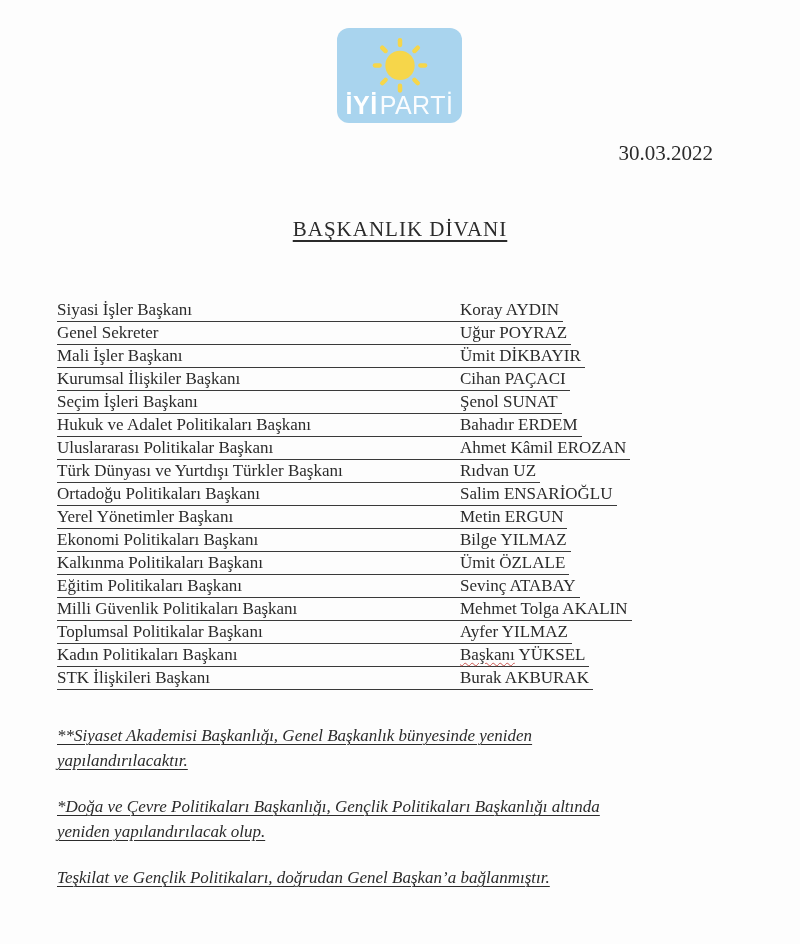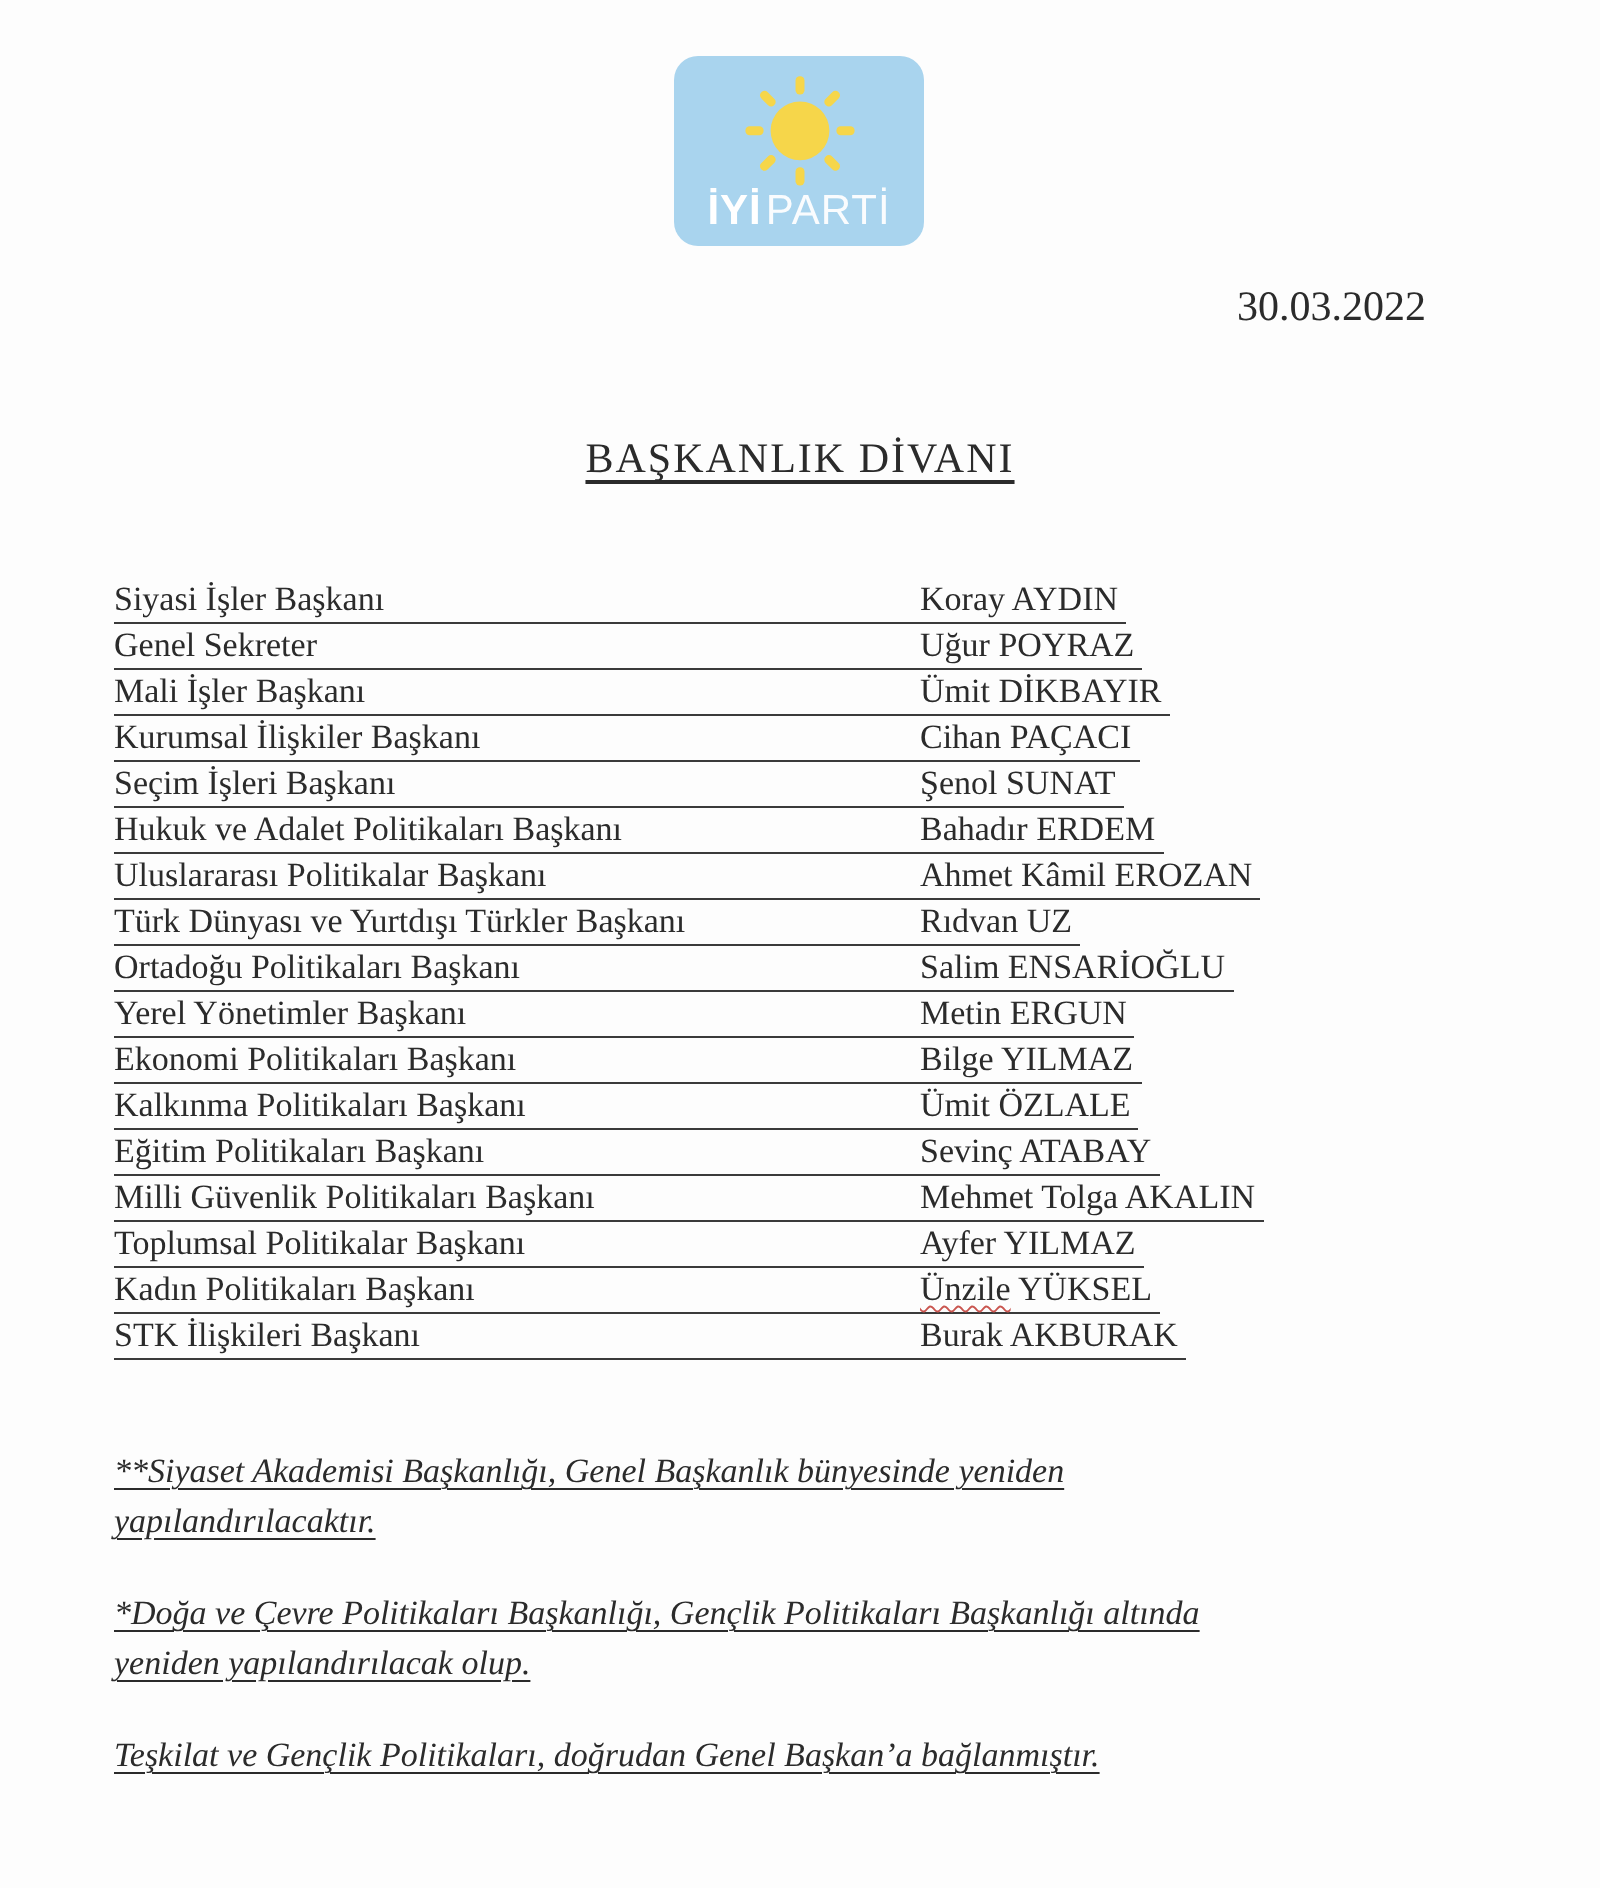--- a/index.html
+++ b/index.html
@@ -20,21 +20,21 @@
   .logo {
     position:absolute; left:337px; top:28px;
     width:125px; height:95px;
     background:#a9d4ee;
     border-radius:12px;
     display:flex; flex-direction:column; align-items:center;
   }
   .sun-svg { margin-top:1px; width:74px; height:70px; }
   .logo-text {
     font-family:"Liberation Sans", sans-serif;
-    color:#ffffff; font-size:21px; line-height:21px;
+    color:#ffffff; font-size:25px; line-height:21px;
     letter-spacing:0.5px;
     margin-top:-4px;
     display:flex; align-items:baseline;
   }
   .logo-iyi { font-weight:700; }
   .logo-parti { font-weight:400; margin-left:2px; opacity:0.95; }
 
   
   .date {
     position:absolute; top:141px; right:87px;
@@ -43,21 +43,21 @@
   .title {
     position:absolute; top:217px; left:0; width:100%;
     margin:0; text-align:center;
     font-size:21px; font-weight:400; letter-spacing:1px;
     text-decoration:underline;
     text-decoration-thickness:1.5px;
     text-underline-offset:4px;
   }
 
   
-  .rows { position:absolute; left:57px; top:289px; }
+  .rows { position:absolute; left:57px; top:299px; }
   .row-line { height:23px; }
   .row {
     display:inline-flex; align-items:flex-end;
     height:23px; box-sizing:border-box;
     border-bottom:1.5px solid #3a3a3a;
     padding-bottom:1px;
   }
   .pos {
     display:inline-block; width:403px;
     font-size:17px; white-space:nowrap;
@@ -167,21 +167,21 @@
       <div class="row-line"><div class="row">
           <span class="pos">Milli Güvenlik Politikaları Başkanı</span>
           <span class="name">Mehmet Tolga AKALIN</span>
         </div></div>
       <div class="row-line"><div class="row">
           <span class="pos">Toplumsal Politikalar Başkanı</span>
           <span class="name">Ayfer YILMAZ</span>
         </div></div>
       <div class="row-line"><div class="row">
           <span class="pos">Kadın Politikaları Başkanı</span>
-          <span class="name"><span class="squiggle">Ünzile</span> YÜKSEL</span>
+          <span class="name"><span class="squiggle">Başkanı</span> YÜKSEL</span>
         </div></div>
       <div class="row-line"><div class="row">
           <span class="pos">STK İlişkileri Başkanı</span>
           <span class="name">Burak AKBURAK</span>
         </div></div>
     </div>
 
   <div class="footnotes" id="footnotes">
       <div class="footnote">
         <span class="fline">**Siyaset Akademisi Başkanlığı, Genel Başkanlık bünyesinde yeniden</span>

